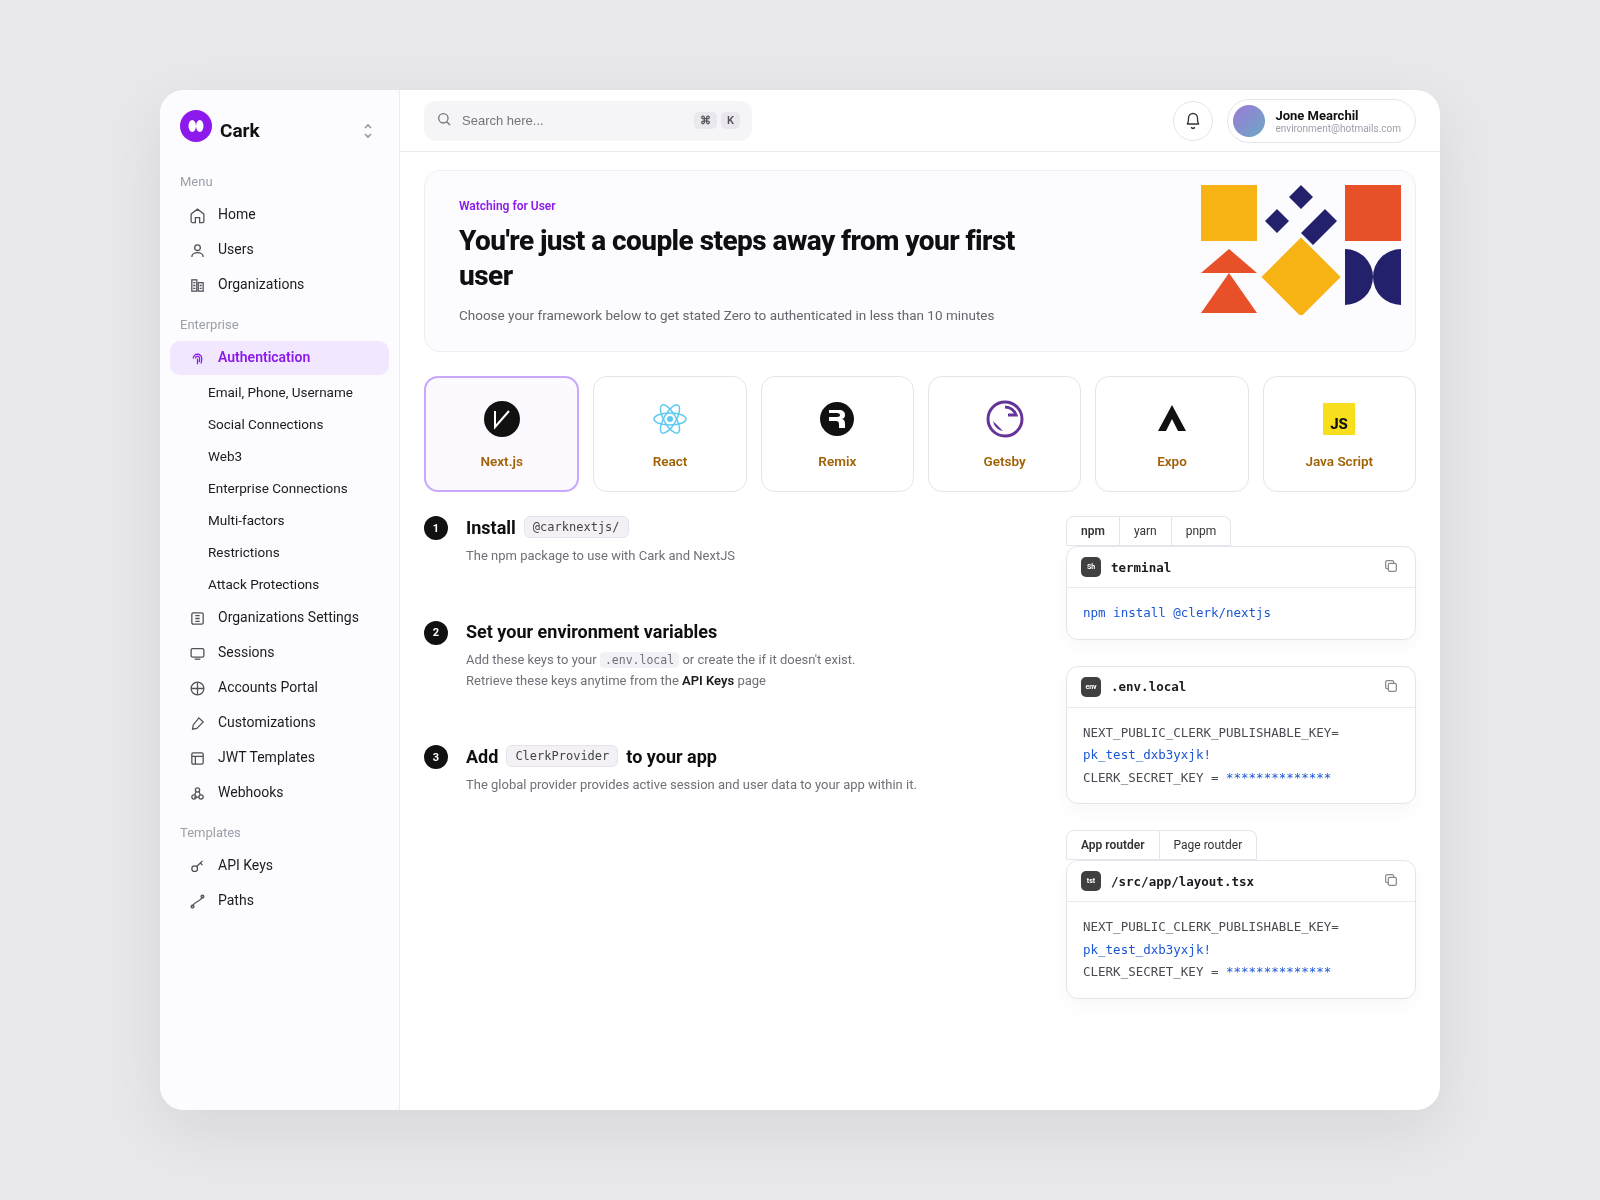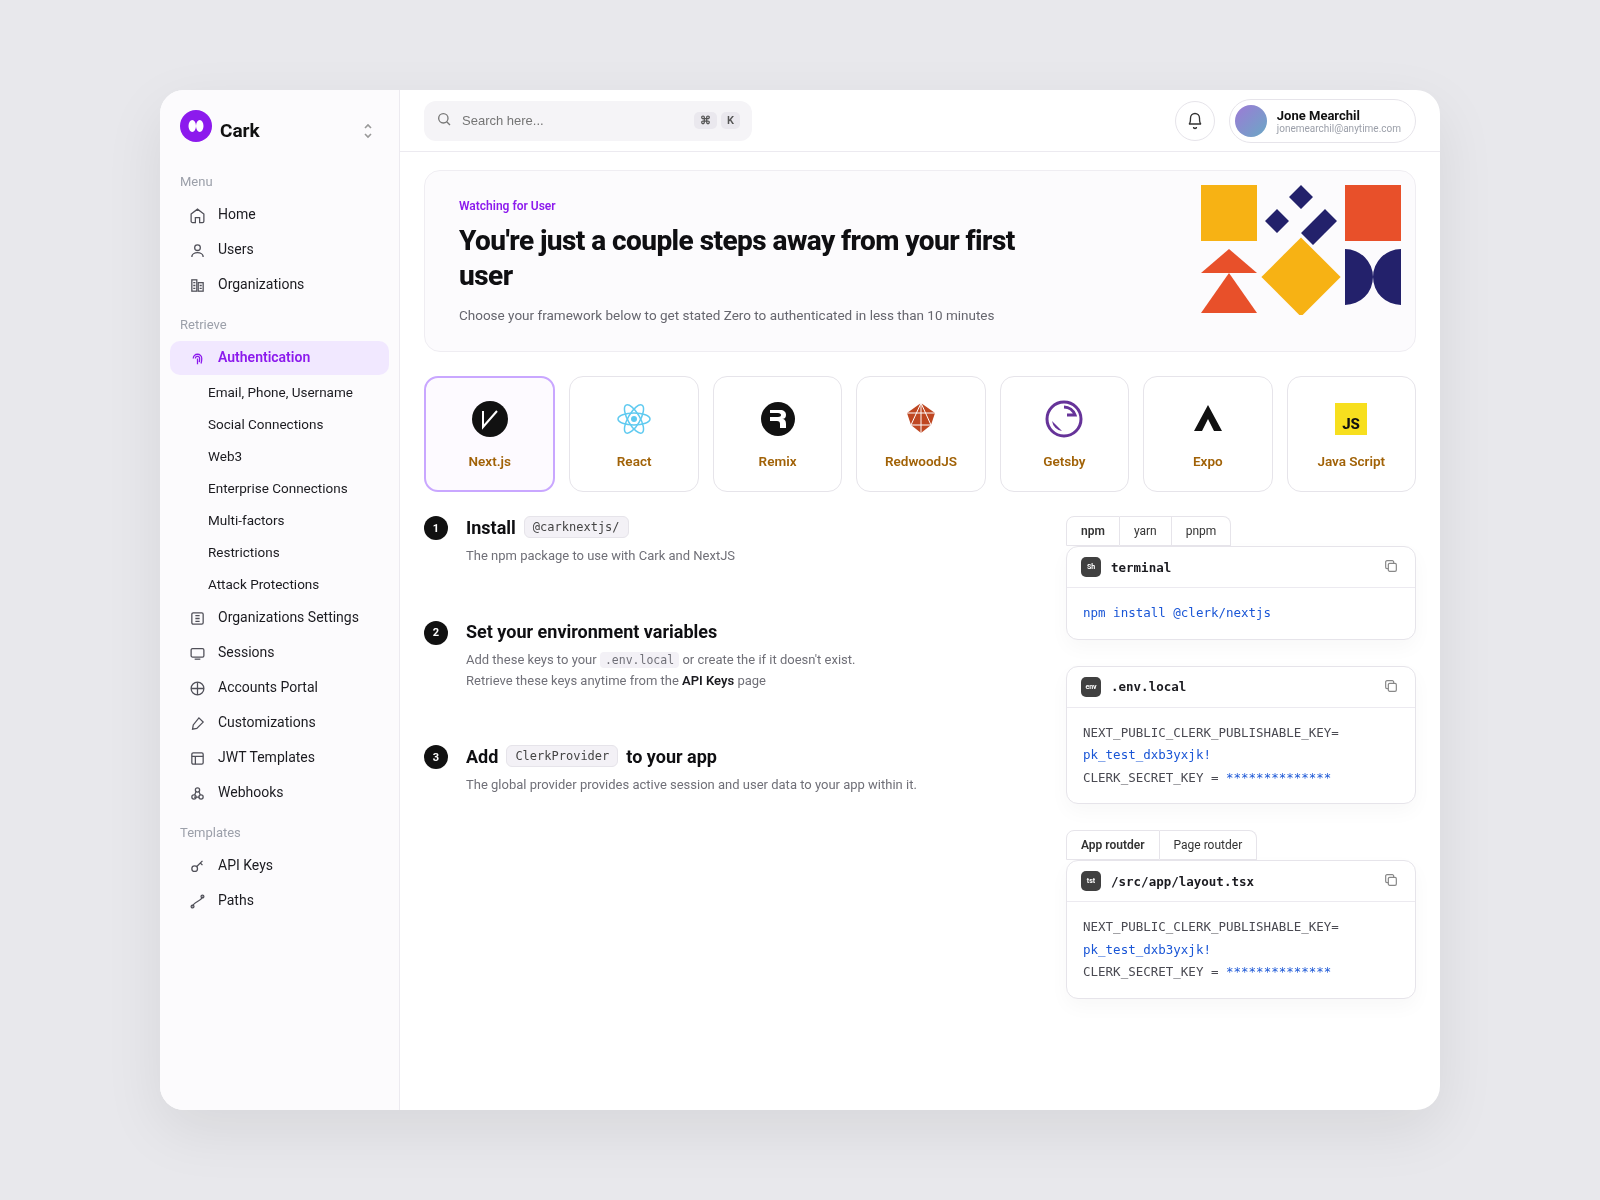--- a/index.html
+++ b/index.html
@@ -107,21 +107,21 @@
       <span class="ic">
           <svg viewBox="0 0 24 24">
             <rect x="4" y="4" width="7" height="16"></rect>
             <rect x="13" y="8" width="7" height="12"></rect>
             <path d="M6 8h3M6 12h3M6 16h3M15 12h3M15 16h3"></path>
           </svg>
         </span>
       <span>Organizations</span>
     </div>
 
-    <div class="sec-label">Retrieve</div>
+    <div class="sec-label">Enterprise</div>
     <div class="nav-item active">
       <span class="ic">
           <svg viewBox="0 0 24 24">
             <path d="M6 12a6 6 0 0 1 12 0c0 4-1 7-1 7M9 12a3 3 0 0 1 6 0c0 3-.5 5-.5 5M12 12v8"></path>
           </svg>
         </span>
       <span>Authentication</span>
     </div>
     <div class="nav-sub">Email, Phone, Username</div>
     <div class="nav-sub">Social Connections</div>
@@ -226,21 +226,21 @@
         <div class="bell">
           <svg width="18" height="18" viewBox="0 0 24 24" stroke="#333" fill="none" stroke-width="1.8">
               <path d="M6 8a6 6 0 0 1 12 0c0 7 2 8 2 8H4s2-1 2-8"></path>
               <path d="M10 20a2 2 0 0 0 4 0"></path>
             </svg>
         </div>
         <div class="userchip">
           <div class="avatar"></div>
           <div>
             <div class="uname">Jone Mearchil</div>
-            <div class="uemail">jonemearchil@anytime.com</div>
+            <div class="uemail">environment@hotmails.com</div>
           </div>
         </div>
       </div>
     </div>
 
     <div class="content">
       <div class="hero">
         <div class="hero-eyebrow">Watching for User</div>
         <div class="hero-title">You're just a couple steps away from your first user</div>
         <div class="hero-sub">Choose your framework below to get stated Zero to authenticated in less than 10 minutes</div>
@@ -281,29 +281,20 @@
               <svg viewBox="0 0 40 40">
                 <circle cx="20" cy="20" r="17" fill="#111"></circle>
                 <path d="M12 11h10c4 0 6 2 6 5s-2 4-4 4c3 0 4 2 4 5v4h-6v-4c0-2-1-3-3-3h-7v-4h8c2 0 3-1 3-2s-1-2-3-2h-8z" fill="#fff"></path>
               </svg>
             </div>
           <div class="fw-label">Remix</div>
         </div>
         <div class="fw">
           <div class="fw-ic">
               <svg viewBox="0 0 40 40">
-                <path d="M20 4l14 10-4 12-10 8-10-8-4-12z" fill="#bf4722"></path>
-                <path d="M20 4v30M6 14l28 0M10 26l20 0M20 4l-10 22M20 4l10 22" stroke="#fff" stroke-width="1"></path>
-              </svg>
-            </div>
-          <div class="fw-label">RedwoodJS</div>
-        </div>
-        <div class="fw">
-          <div class="fw-ic">
-              <svg viewBox="0 0 40 40">
                 <circle cx="20" cy="20" r="17" fill="none" stroke="#663399" stroke-width="3"></circle>
                 <path d="M8 22a12 12 0 0 0 10 10z" fill="#663399"></path>
                 <path d="M20 8a12 12 0 0 1 11 8h-8" stroke="#663399" fill="none" stroke-width="3"></path>
               </svg>
             </div>
           <div class="fw-label">Getsby</div>
         </div>
         <div class="fw">
           <div class="fw-ic">
               <svg viewBox="0 0 40 40">

